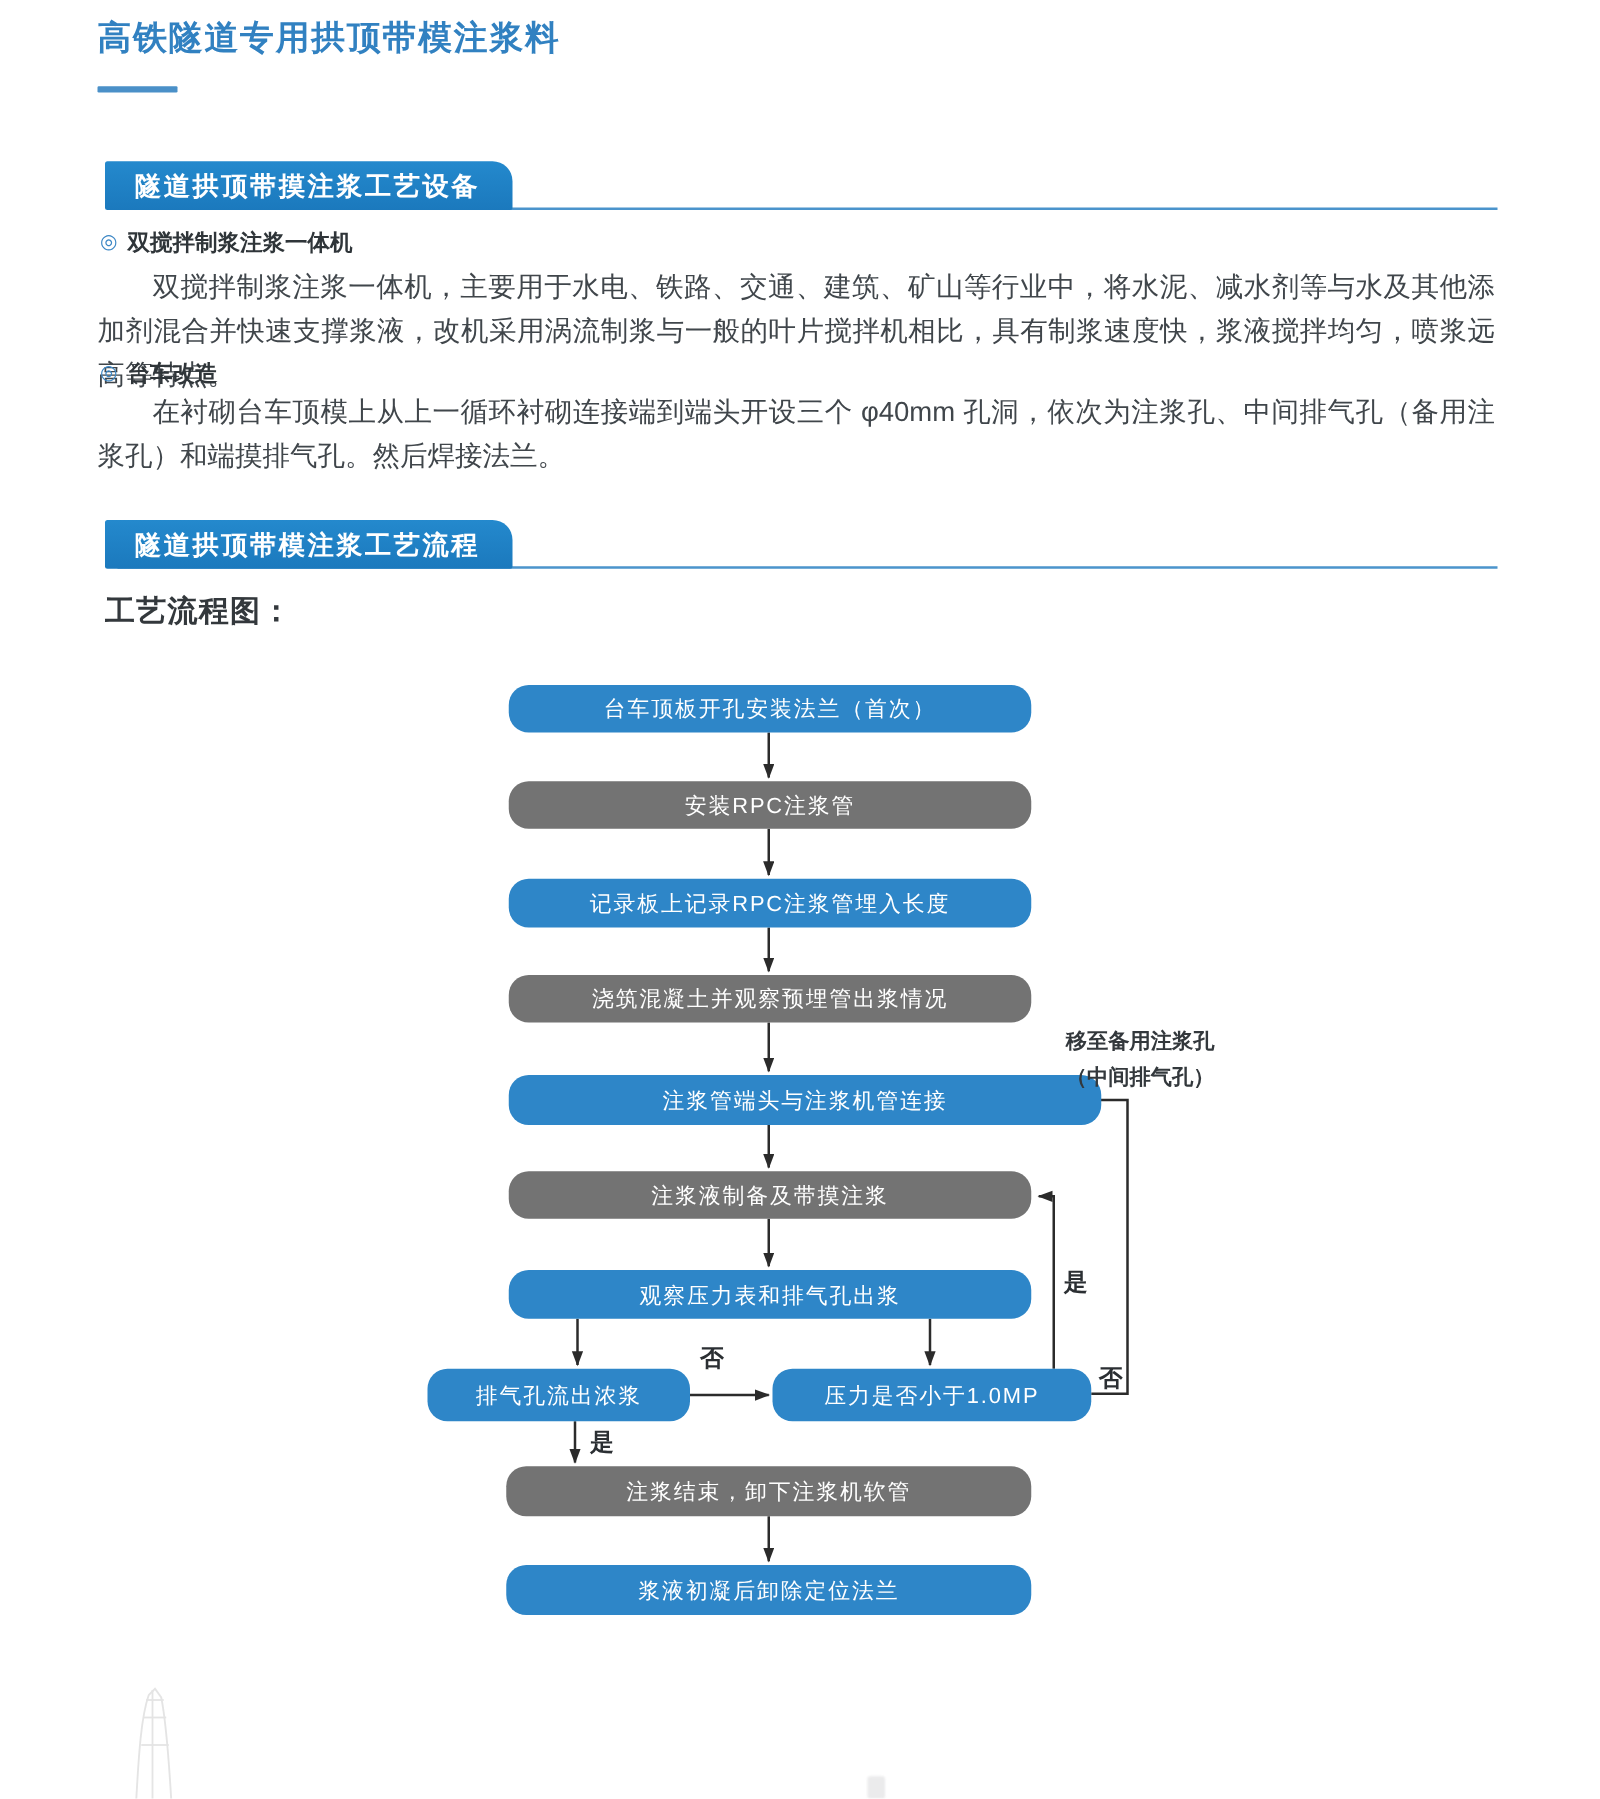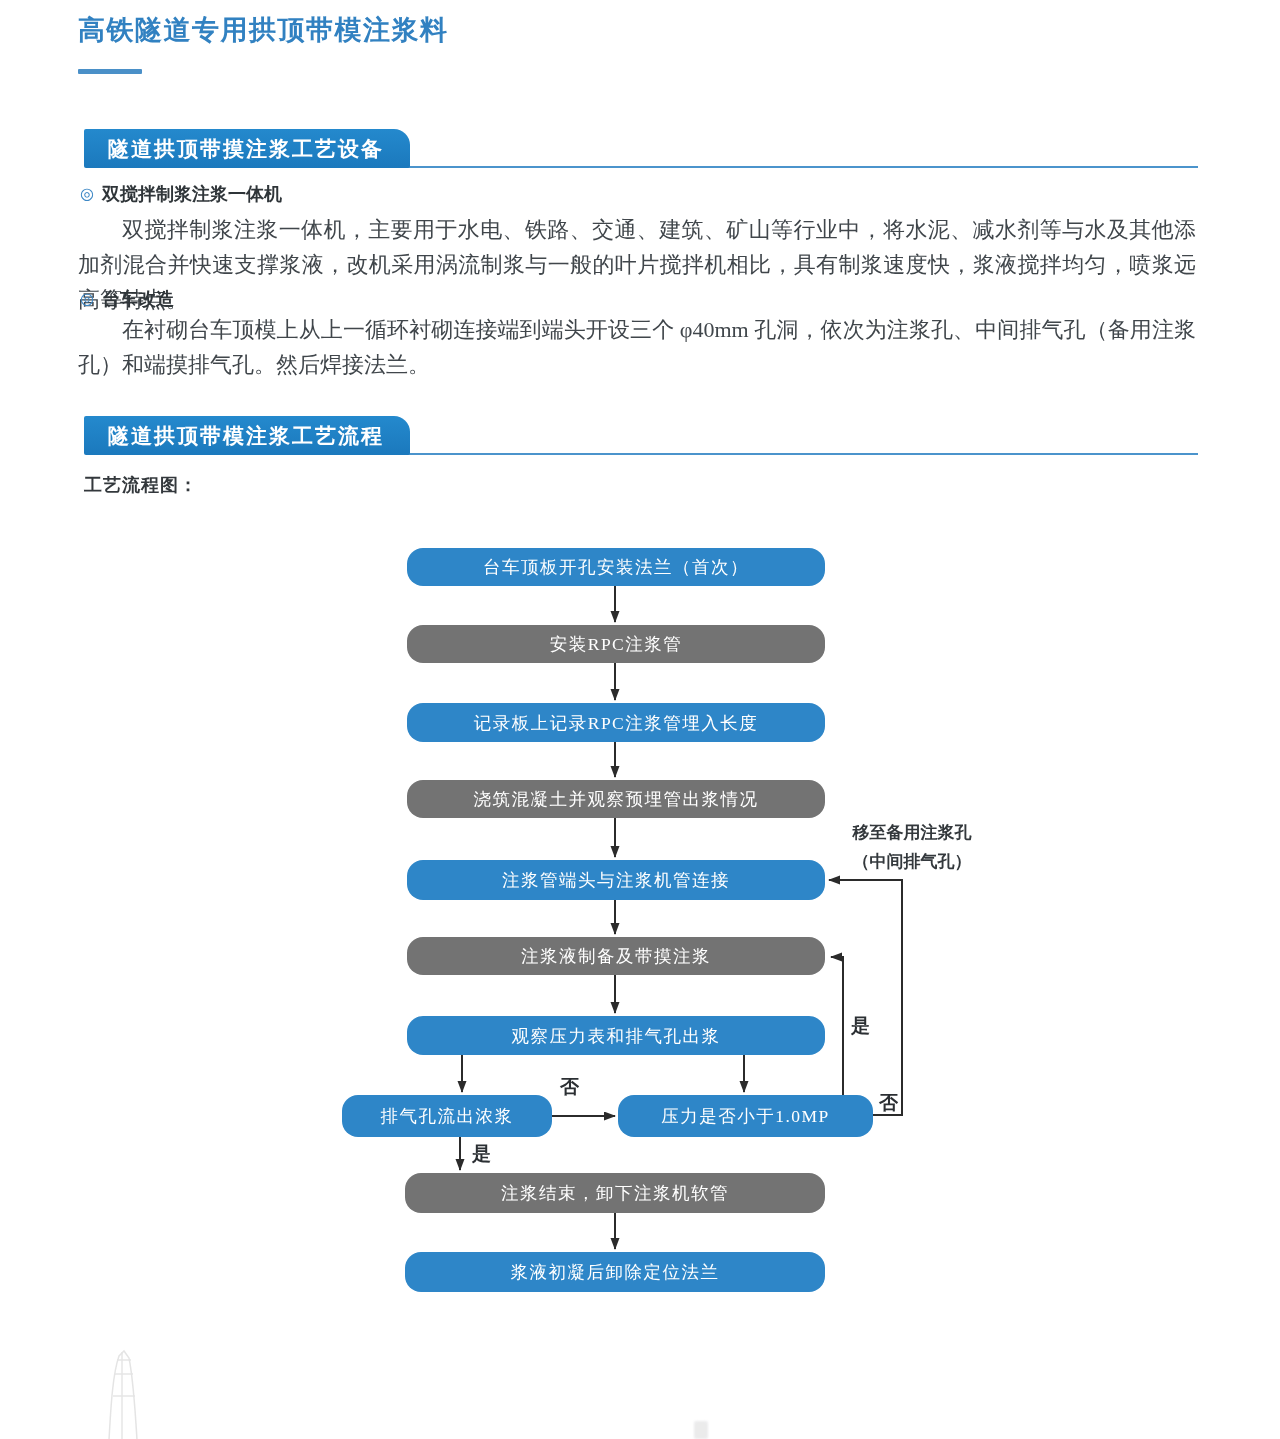--- a/index.html
+++ b/index.html
@@ -1,20 +1,20 @@
 <!DOCTYPE html>
 <html><head>
 <meta charset="utf-8">
 <style>
   * { margin:0; padding:0; box-sizing:border-box; }
   html,body { background:#ffffff; }
   .page {
     position:relative; width:1280px; height:1439px; margin:0 auto;
     background:#ffffff; overflow:hidden;
-    font-family:Liberation Serif, serif;
+    font-family:Liberation Sans, sans-serif;
     color:#3f4448;
   }
   
   .doc-title {
     position:absolute; left:78px; top:12px;
     font-size:27px; font-weight:bold; letter-spacing:1.5px; color:#3181c1;
   }
   .title-underline {
     position:absolute; left:78px; top:69px; width:64px; height:5px;
     background:#4a90c8; border-radius:1px;
@@ -45,35 +45,35 @@
   .ring-bullet { color:#3c87c5; font-size:16px; font-weight:normal; line-height:1; }
   .para {
     position:absolute; left:78px; width:1118px;
     font-size:22px; line-height:35px; color:#40464b;
     text-align:justify; text-indent:2em;
   }
   .para.p-one { top:212px; }
   .para.p-two { top:312px; }
   .flow-caption {
     position:absolute; left:84px; top:473px;
-    font-size:18px; font-weight:bold; color:#33383c; letter-spacing:1px;
+    font-size:24px; font-weight:bold; color:#33383c; letter-spacing:1px;
   }
   
   .fbox {
     position:absolute; display:flex; align-items:center; justify-content:center;
     border-radius:16px; color:#ffffff; font-size:17.5px; letter-spacing:1.5px;
     text-align:center;
   }
   .fbox.blue { background:#2e86c8; }
   .fbox.gray { background:#737373; }
   .s1 {left:407px; top:548px; width:418px; height:38px;}
   .s2 {left:407px; top:625px; width:418px; height:38px;}
   .s3 {left:407px; top:703px; width:418px; height:39px;}
   .s4 {left:407px; top:780px; width:418px; height:38px;}
-  .s5 {left:407px; top:860px; width:418px; height:40px;}
+  .s5 {left:407px; top:860px; width:474px; height:40px;}
   .s6 {left:407px; top:937px; width:418px; height:38px;text-align:center;}
   .s7 {left:407px; top:1016px; width:418px; height:39px;}
   .s8 {left:342px; top:1095px; width:210px; height:42px;}
   .s9 {left:618px; top:1095px; width:255px; height:42px;}
   .s10{left:405px; top:1173px; width:420px; height:40px;}
   .s11{left:405px; top:1252px; width:420px; height:40px;}
   .connectors { position:absolute; left:0; top:0; width:1280px; height:1439px; pointer-events:none; }
   .decision-label {
     position:absolute; font-size:19px; font-weight:bold; color:#2b2f33;
   }

